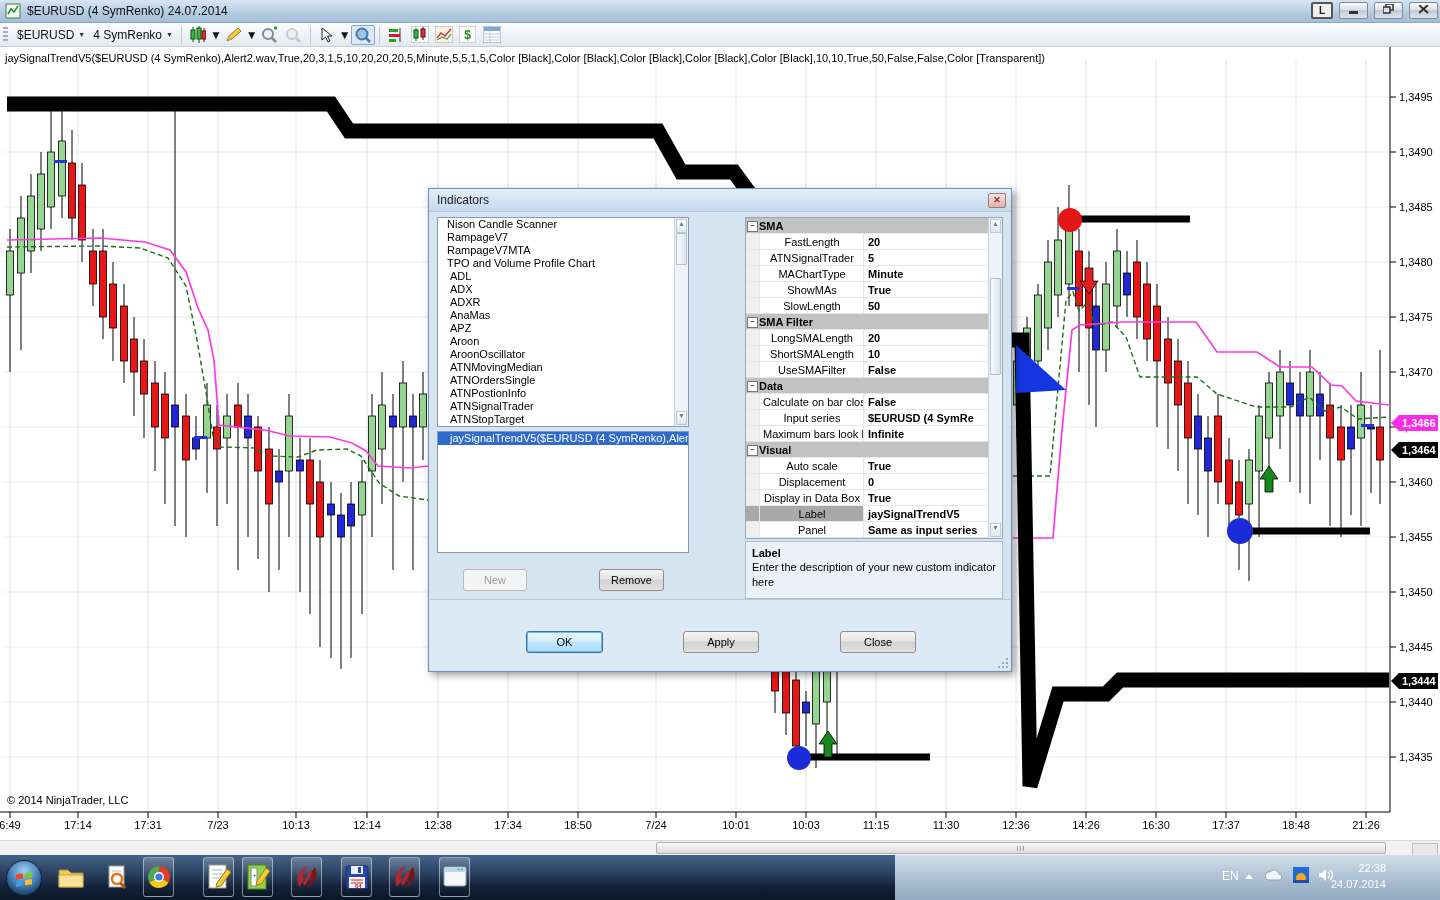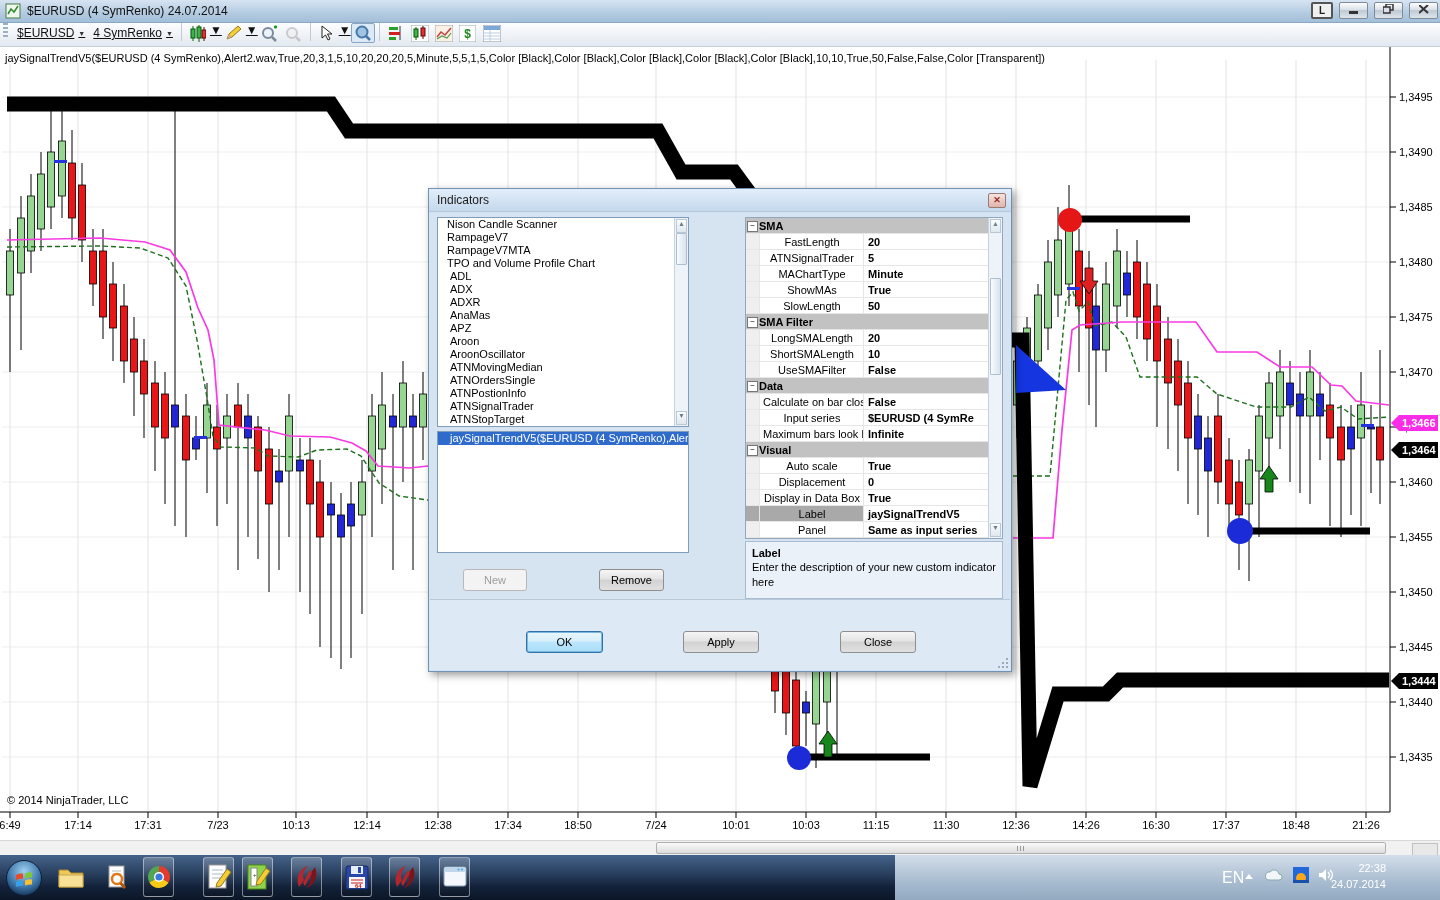--- a/index.html
+++ b/index.html
@@ -13,21 +13,21 @@
   .titlebar .app-ic{width:16px;height:16px;margin:0 6px 0 5px;}
   .winbtns{position:absolute;right:2px;top:2px;display:flex;gap:6px;}
   .wbtn{width:29px;height:17px;border:1px solid #7d8b99;border-radius:2px;box-sizing:border-box;
     background:linear-gradient(#fdfdfd,#d9e0e7 45%,#c0cad4 50%,#dde4ea);
     font-size:10px;line-height:14px;text-align:center;color:#222;padding:0;}
   .wbtn.link{width:22px;border:2px solid #555;font-weight:bold;background:#efefef;}
 
   
   .toolbar{position:absolute;left:0;top:23px;width:1440px;height:23px;z-index:3;
     background:linear-gradient(#fcfdfe,#edf1f6 60%,#e2e9f0);border-bottom:1px solid #c6cfd9;
-    display:flex;align-items:flex-start;font-size:12px;color:#111;text-decoration:underline;}
+    display:flex;align-items:center;font-size:12px;color:#111;}
   .grip{width:5px;height:16px;margin:0 5px 0 3px;
     background:repeating-linear-gradient(#9db0c2 0 2px,transparent 2px 4px);}
   .tbtn{display:flex;align-items:center;height:20px;padding:0 4px;gap:4px;cursor:default;}
   .tbtn .car{font-size:7px;color:#333;}
   .tsep{width:1px;height:18px;background:#c2cbd5;margin:0 4px;}
   .tico{display:flex;align-items:center;justify-content:center;width:24px;height:20px;}
   .tico.pressed{border:1px solid #88a6c4;background:#dce9f6;border-radius:2px;box-sizing:border-box;}
   .tico.disabled{opacity:.45;}
 
   
@@ -102,21 +102,21 @@
   .tb-light{position:absolute;left:895px;top:0;width:545px;height:45px;
     background:linear-gradient(#d2dde9,#a8bcd0 60%,#92a9c0);}
   .orb{position:absolute;left:6px;top:5px;width:36px;height:36px;border-radius:50%;
     background:radial-gradient(circle at 50% 30%,#9fd0f0,#3b74a8 55%,#173455 85%);
     border:1px solid #0e2038;box-sizing:border-box;}
   .appic{position:absolute;top:2px;width:31px;height:40px;display:flex;align-items:center;justify-content:center;}
   .appic.boxed{border:1px solid rgba(255,255,255,.45);border-radius:3px;box-sizing:border-box;
     background:linear-gradient(rgba(255,255,255,.22),rgba(255,255,255,.06) 50%,rgba(0,0,0,.12));}
   .wm{position:absolute;left:900px;top:13px;width:300px;text-align:center;font-size:13px;
     font-weight:bold;font-style:italic;color:#2b2b2b;letter-spacing:.4px;text-shadow:0 1px 0 rgba(255,255,255,.5);}
-  .lang{position:absolute;left:1222px;top:14px;color:#fff;font-size:16px;}
+  .lang{position:absolute;left:1222px;top:14px;color:#fff;font-size:12px;}
   .tray{position:absolute;left:1243px;top:12px;display:flex;gap:9px;align-items:center;}
   .clock{position:absolute;right:54px;top:6px;text-align:right;color:#fff;font-size:11px;line-height:1.45;}
 </style>
 </head>
 <body>
 
 <div class="app">
 
   <svg id="chart-svg" width="1440" height="900">
       <rect x="0" y="46" width="1440" height="794" fill="#ffffff"></rect>

